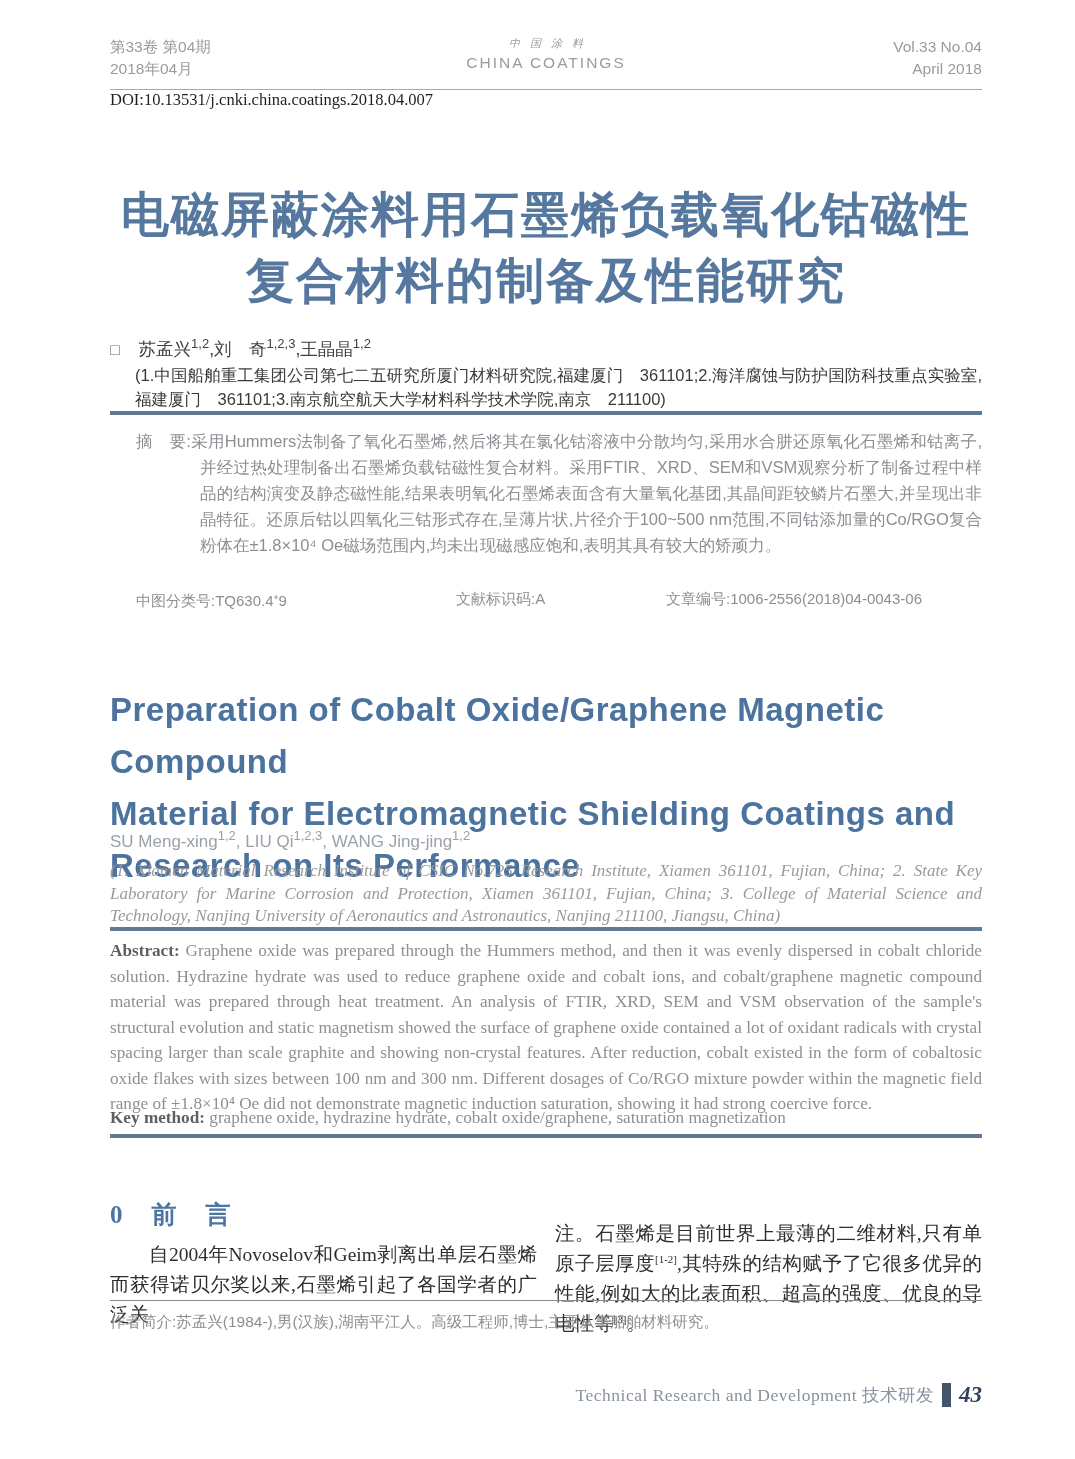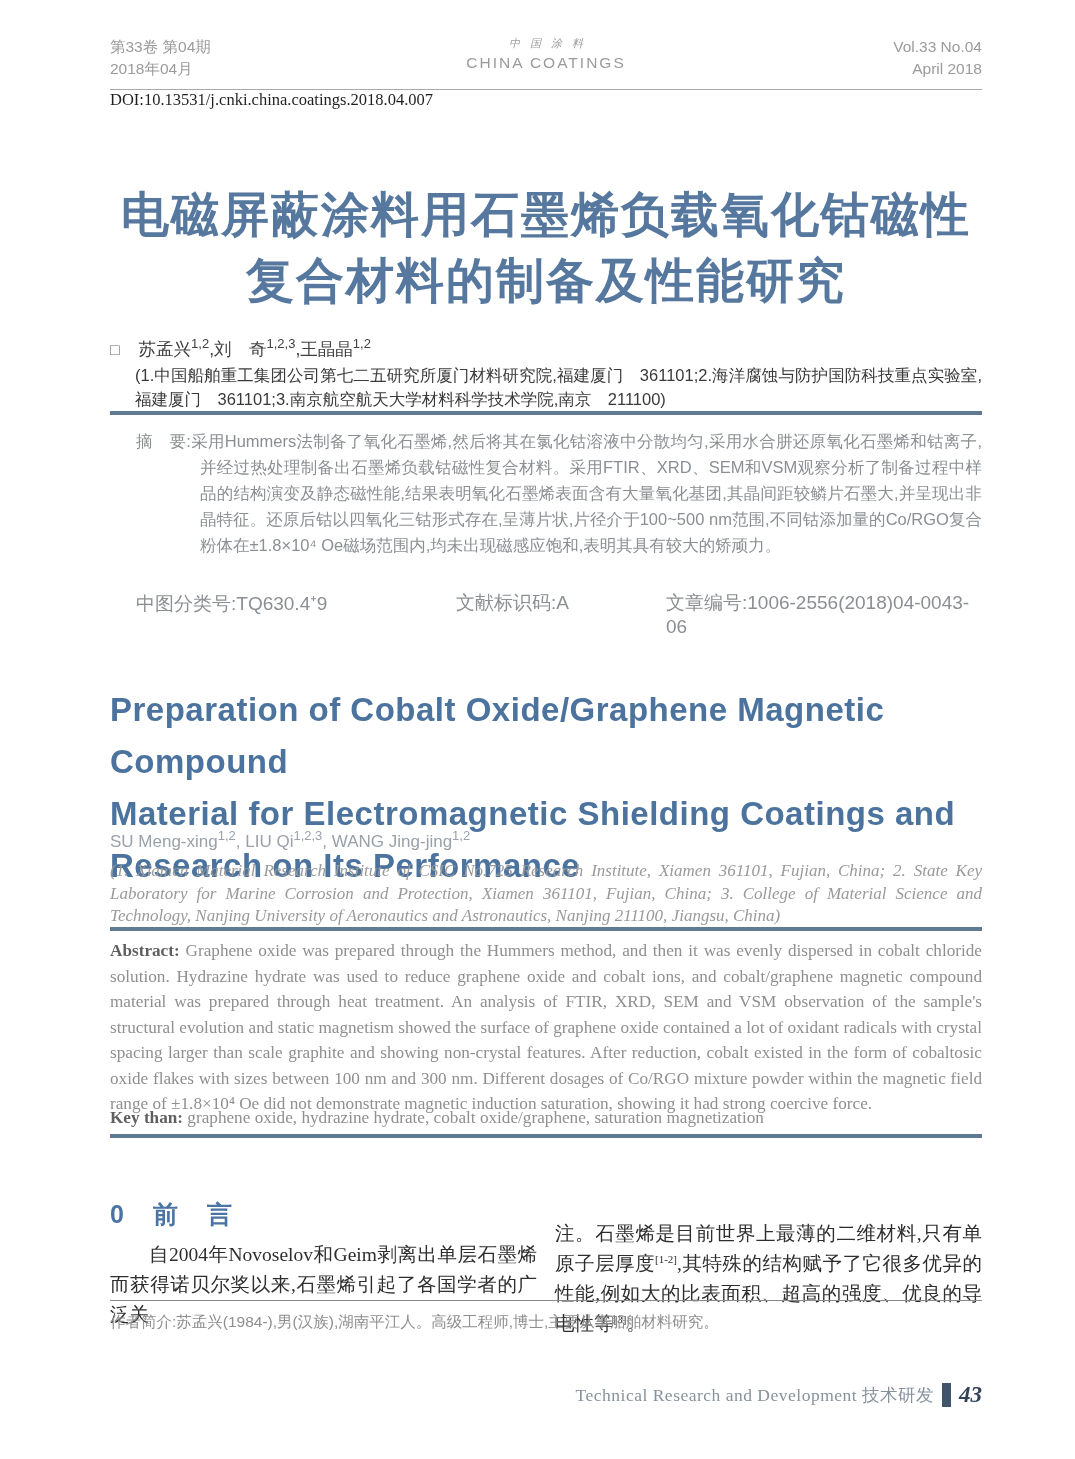--- a/index.html
+++ b/index.html
@@ -29,38 +29,38 @@
   .affil-cn { top:364px; padding-left:25px; font-size:16.5px; line-height:1.45; color:#3a3a3a; text-align:justify; }
 
   .rule-thick { position:absolute; left:110px; width:872px; height:4px; background:#5e7b93; }
   #rule1 { top:411px; } #rule2 { top:927px; } #rule3 { top:1134px; }
 
   
   .abstract-cn { top:428px; padding-left:26px; font-size:16.5px; line-height:26px; color:#8b8f93; text-align:justify; }
   .abstract-cn .hang { padding-left:64px; text-indent:-64px; display:block; }
   .keywords-cn { top:562px; padding-left:26px; font-size:16.5px; color:#8b8f93; }
   .class-row { top:590px; padding-left:26px; display:grid; grid-template-columns:320px 210px auto;
-    font-size:19px; color:#8b8f93; }
+    font-size:15px; color:#8b8f93; }
 
   
   .title-en { top:684px; font-size:33px; line-height:52px; font-weight:700; color:#4b739e;
     letter-spacing:0.5px; }
   .authors-en { top:832px; font-size:17px; color:#9aa1a9; }
   .affil-en { top:860px; font-family:"Liberation Serif", serif; font-style:italic; font-size:17px;
     line-height:22.5px; color:#9a9a9a; text-align:justify; }
   .abstract-en { top:938px; font-family:"Liberation Serif", serif; font-size:17.2px; line-height:25.5px;
     color:#8f8f8f; text-align:justify; }
   .abstract-en b, .keywords-en b { color:#5f5f5f; font-weight:700; }
   .keywords-en { top:1108px; font-family:"Liberation Serif", serif; font-size:17.2px; color:#8f8f8f; }
 
   
   .intro { top:1198px; display:flex; gap:18px; }
   .col { width:427px; }
   .section-heading { font-size:25px; font-weight:700; color:#4a74a3; letter-spacing:2px;
-    font-family:Liberation Sans, sans-serif; }
+    font-family:Liberation Serif, serif; }
   .body-cn { font-family:"Liberation Serif", serif; font-size:19.5px; line-height:30px; color:#2e2e2e;
     text-align:justify; }
   .col-left .body-cn { margin-top:9px; text-indent:2em; }
   .col-right { padding-top:21px; }
   .ref-sup { font-size:11px; vertical-align:super; }
 
   .rule-thin { position:absolute; left:110px; width:872px; height:1px; background:#8a8a8a; top:1300px; }
   .footnote { top:1308px; font-size:15.5px; line-height:27px; color:#8e8e8e; }
 
   
@@ -129,21 +129,21 @@
 
   <div class="abs affil-en">(1. Xiamen Material Research Institute of CSIC No.725 Research Institute, Xiamen 361101, Fujian, China; 2. State Key Laboratory for Marine Corrosion and Protection, Xiamen 361101, Fujian, China; 3. College of Material Science and Technology, Nanjing University of Aeronautics and Astronautics, Nanjing 211100, Jiangsu, China)</div>
 
   <div id="rule2" class="rule-thick"></div>
 
   <div class="abs abstract-en">
     <b>Abstract:</b><span> Graphene oxide was prepared through the Hummers method, and then it was evenly dispersed in cobalt chloride solution. Hydrazine hydrate was used to reduce graphene oxide and cobalt ions, and cobalt/graphene magnetic compound material was prepared through heat treatment. An analysis of FTIR, XRD, SEM and VSM observation of the sample's structural evolution and static magnetism showed the surface of graphene oxide contained a lot of oxidant radicals with crystal spacing larger than scale graphite and showing non-crystal features. After reduction, cobalt existed in the form of cobaltosic oxide flakes with sizes between 100 nm and 300 nm. Different dosages of Co/RGO mixture powder within the magnetic field range of ±1.8×10⁴ Oe did not demonstrate magnetic induction saturation, showing it had strong coercive force.</span>
   </div>
 
   <div class="abs keywords-en">
-    <b>Key than:</b><span> graphene oxide, hydrazine hydrate, cobalt oxide/graphene, saturation magnetization</span>
+    <b>Key method:</b><span> graphene oxide, hydrazine hydrate, cobalt oxide/graphene, saturation magnetization</span>
   </div>
 
   <div id="rule3" class="rule-thick"></div>
 
   <section class="abs intro">
     <div class="col col-left">
       <h3 class="section-heading">0　前　言</h3>
       <p class="body-cn">自2004年Novoselov和Geim剥离出单层石墨烯而获得诺贝尔奖以来,石墨烯引起了各国学者的广泛关</p>
     </div>
     <div class="col col-right">

